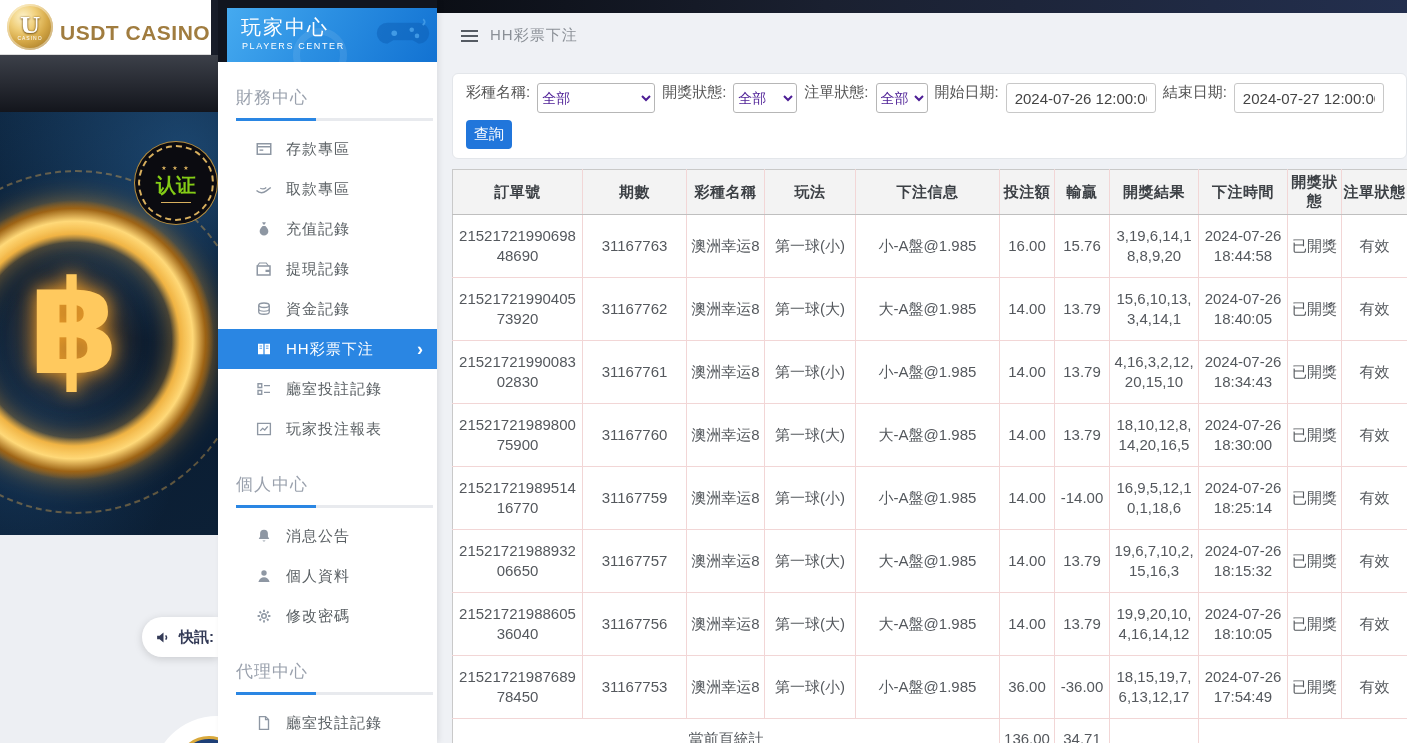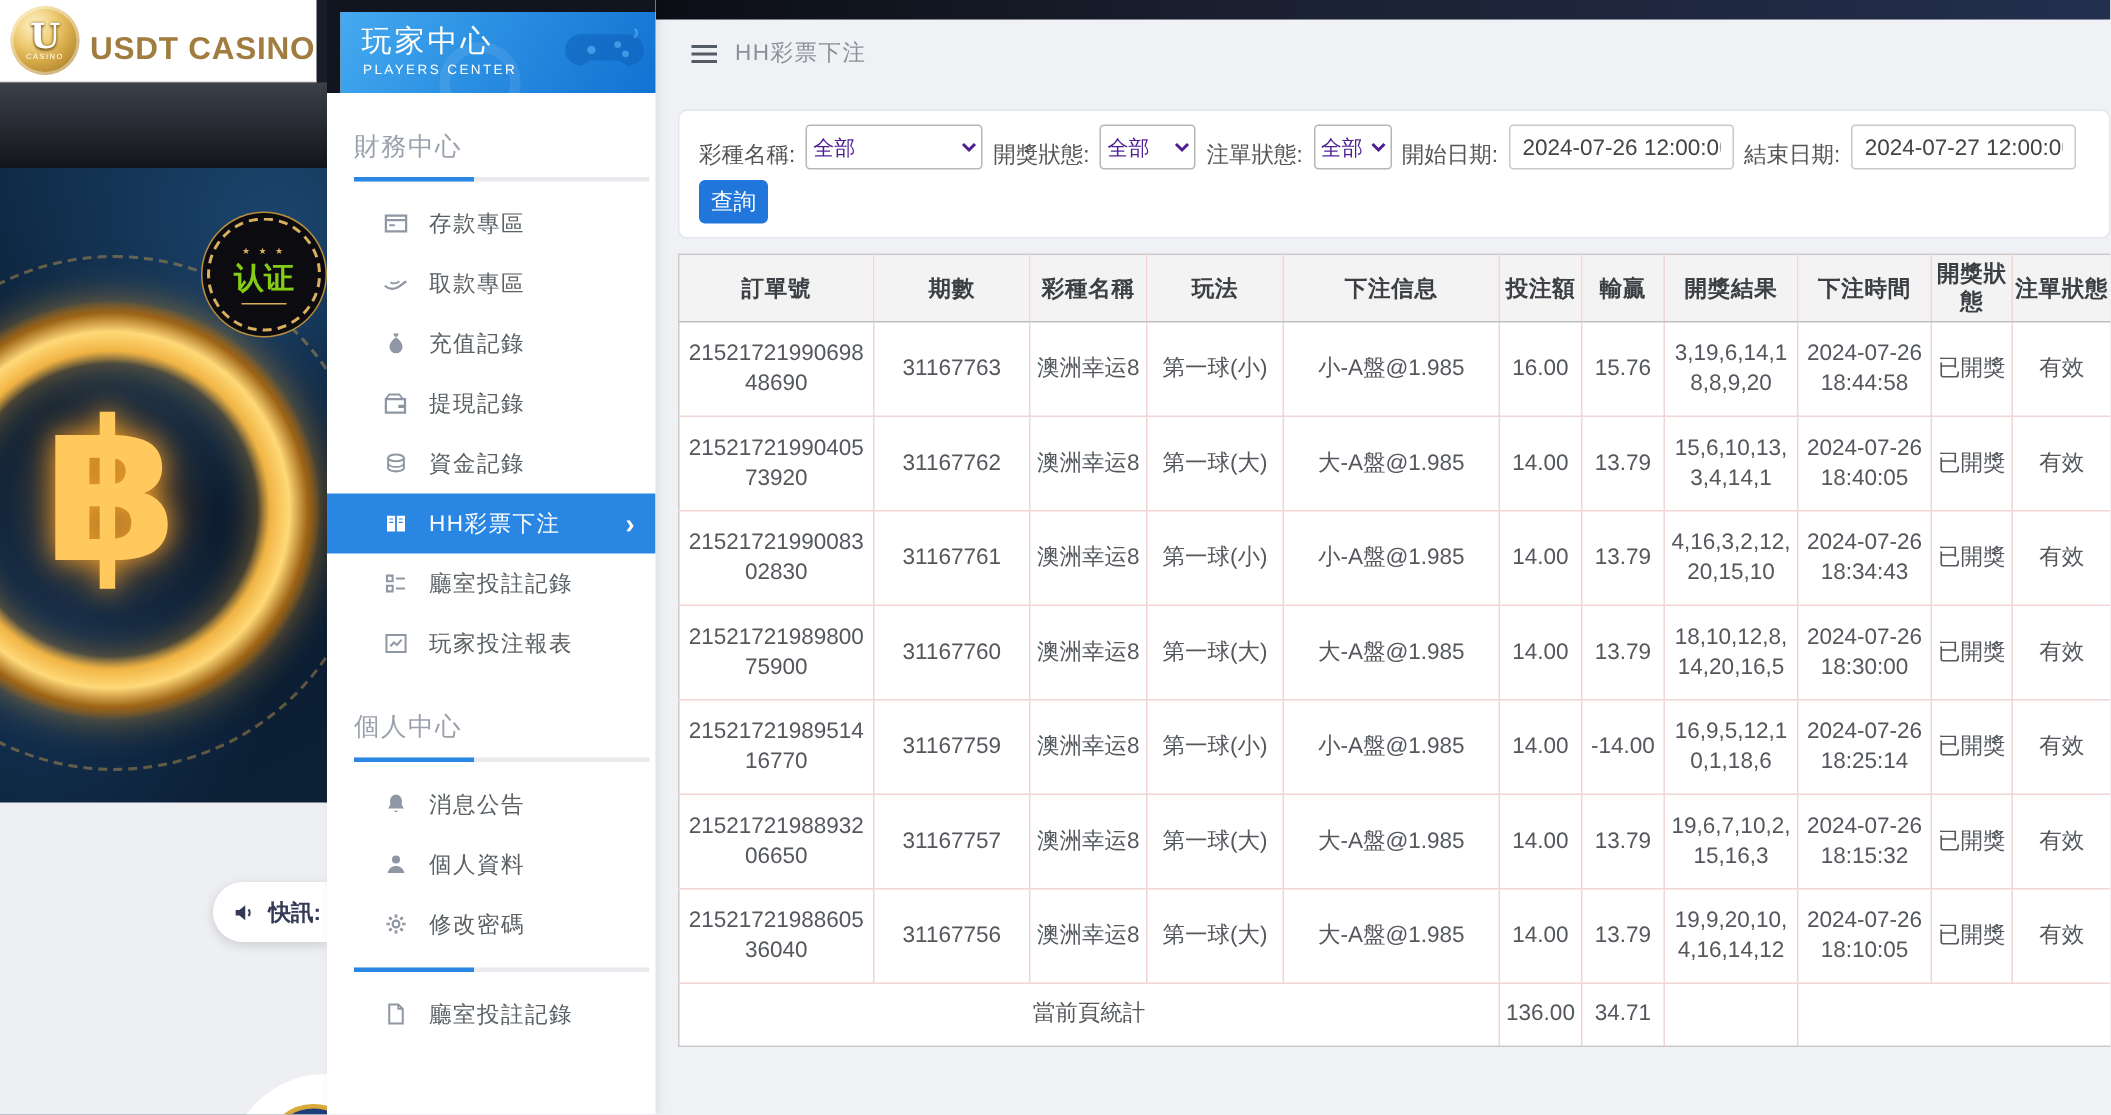--- a/index.html
+++ b/index.html
@@ -29,21 +29,21 @@
     filter:drop-shadow(0 0 14px rgba(255,170,40,.65));}
   .btc .bsym{position:absolute;left:14px;top:140px;width:120px;text-align:center;font-size:130px;font-weight:bold;color:#ffc95e;
     text-shadow:0 0 18px rgba(255,170,40,.9),0 0 42px rgba(255,140,20,.6);}
   .badge{position:absolute;left:138px;top:33px;width:76px;height:76px;border-radius:50%;background:#0b0b10;
     border:2px dashed #d9b05e;box-shadow:0 0 0 3px #0b0b10,0 0 0 4px #b98f3e;
     display:flex;flex-direction:column;align-items:center;justify-content:center;box-sizing:border-box;}
   .badge .stars{font-size:6px;color:#d9b05e;letter-spacing:2px;}
   .badge .btxt{font-size:20px;font-weight:bold;color:#84cc16;margin:1px 0 0;text-align:right;}
   .badge .bline{width:30px;border-top:1px solid #d9b05e;margin-top:3px;}
   .left-bottom{position:absolute;left:0;top:535px;width:218px;height:208px;background:#edeff3;}
-  .ticker{position:absolute;left:142px;top:588px;width:76px;height:40px;background:#fff;border-radius:20px 0 0 20px;
+  .ticker{position:absolute;left:142px;top:617px;width:76px;height:40px;background:#fff;border-radius:20px 0 0 20px;
     box-shadow:0 2px 8px rgba(0,0,0,.15);display:flex;align-items:center;gap:7px;padding-left:13px;box-sizing:border-box;z-index:3;}
   .ticker svg{width:17px;height:17px;color:#333a56;}
   .ticker .tlabel{font-size:15px;font-weight:bold;color:#333a56;}
   .svc-outer{position:absolute;left:152px;top:716px;width:130px;height:130px;border-radius:50%;background:#fff;z-index:2;}
   .svc-inner{position:absolute;left:176px;top:736px;width:60px;height:60px;border-radius:50%;background:#1d3f77;border:3px solid #d9a93c;z-index:3;}
   
   .sidebar{position:absolute;left:218px;top:0;width:219px;height:743px;background:#fff;z-index:4;box-shadow:2px 0 6px rgba(0,0,0,.08);}
   .sb-cap{position:absolute;top:0;left:0;width:100%;height:8px;background:#11151f;}
   .sb-leftdark{position:absolute;top:0;left:0;width:9px;height:62px;background:#11151f;}
   .sb-header{position:absolute;top:8px;left:9px;right:0;height:54px;color:#fff;overflow:hidden;
@@ -64,21 +64,21 @@
   .mitem.active .mi{color:#fff;}
   .chev{position:absolute;right:14px;color:#fff;font-size:18px;font-weight:bold;line-height:1;}
   
   .main{position:absolute;left:437px;top:0;right:0;bottom:0;background:#eff1f5;overflow:hidden;}
   .topstrip{height:13px;background:linear-gradient(90deg,#0b0e15,#1a2030 40%,#232f4e);}
   .breadcrumb{height:45px;display:flex;align-items:center;padding-left:24px;gap:12px;}
   .hamb{display:flex;flex-direction:column;gap:3px;cursor:pointer;}
   .hamb span{width:17px;height:2px;background:#555b63;display:block;}
   .bc-title{font-size:15px;color:#8b9097;letter-spacing:1px;}
   .panel{margin:15px 0 0 15px;background:#fff;border:1px solid #e3e6ea;border-radius:6px;padding:9px 13px;}
-  .frow{display:flex;align-items:flex-end;gap:7px;}
+  .frow{display:flex;align-items:flex-start;gap:7px;}
   .flabel{font-size:15px;color:#555;white-space:nowrap;}
   select.fsel{height:30px;border:1px solid #b6b6b6;border-radius:3px;background:#fff;font-size:14px;color:#4c1d95;}
   #sel-lottery{width:118px;} #sel-draw{width:64px;} #sel-order{width:52px;}
   input.finput{height:28px;border:1px solid #c8c8c8;border-radius:3px;font-size:15px;color:#444;padding:0 8px;width:132px;box-sizing:content-box;}
   .btnrow{margin-top:7px;}
   .search-btn{width:46px;height:29px;background:#2176db;color:#fff;border:none;border-radius:4px;font-size:15px;cursor:pointer;padding:0;}
   .table-wrap{margin:10px 0 0 15px;}
   table.bets{border-collapse:collapse;table-layout:fixed;width:955px;background:#fff;}
   .bets th{background:#f3f3f3;font-size:15px;font-weight:bold;color:#3c4045;height:44px;border:1px solid #f2d6d6;border-top-color:#c9c9c9;border-bottom:1px solid #bfbfbf;padding:0 1px;letter-spacing:.5px;overflow:hidden;}
   .bets td{font-size:15px;color:#54585d;text-align:center;border:1px solid #f2d6d6;padding:3px 4px;line-height:1.35;overflow:hidden;}
@@ -240,20 +240,21 @@
       </div>
       <div class="mitem">
         <span class="mi">
           <svg viewBox="0 0 24 24">
             <circle cx="12" cy="12" r="3" fill="none" stroke="currentColor" stroke-width="2"></circle>
             <path d="M12 3.5v3M12 17.5v3M3.5 12h3M17.5 12h3M6 6l2.1 2.1M15.9 15.9L18 18M18 6l-2.1 2.1M8.1 15.9L6 18" stroke="currentColor" stroke-width="2.4" fill="none"></path>
           </svg>
         </span>
         <span class="mlabel">修改密碼</span>
       </div>
+      <div class="section-title">代理中心</div>
       <div class="section-line"></div>
       <div class="mitem">
         <span class="mi">
           <svg viewBox="0 0 24 24">
             <path d="M6 3.5h8l4 4v13H6z" fill="none" stroke="currentColor" stroke-width="1.8"></path>
             <path d="M14 3.5v4h4" fill="none" stroke="currentColor" stroke-width="1.6"></path>
           </svg>
         </span>
         <span class="mlabel">廳室投註記錄</span>
       </div>
@@ -410,20 +411,33 @@
             <td>澳洲幸运8</td>
             <td>第一球(大)</td>
             <td>大-A盤@1.985</td>
             <td>14.00</td>
             <td>13.79</td>
             <td class="break">19,9,20,10,4,16,14,12</td>
             <td>2024-07-26 18:10:05</td>
             <td>已開獎</td>
             <td>有效</td>
           </tr>
+          <tr>
+            <td class="break">2152172198768978450</td>
+            <td>31167753</td>
+            <td>澳洲幸运8</td>
+            <td>第一球(小)</td>
+            <td>小-A盤@1.985</td>
+            <td>36.00</td>
+            <td>-36.00</td>
+            <td class="break">18,15,19,7,6,13,12,17</td>
+            <td>2024-07-26 17:54:49</td>
+            <td>已開獎</td>
+            <td>有效</td>
+          </tr>
         </tbody>
         <tfoot>
           <tr>
             <td colspan="5">當前頁統計</td>
             <td>136.00</td>
             <td>34.71</td>
             <td></td>
             <td colspan="3"></td>
           </tr>
         </tfoot>

